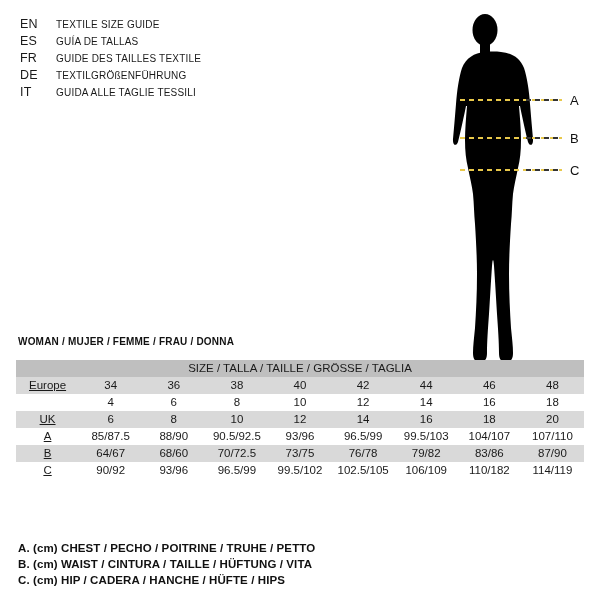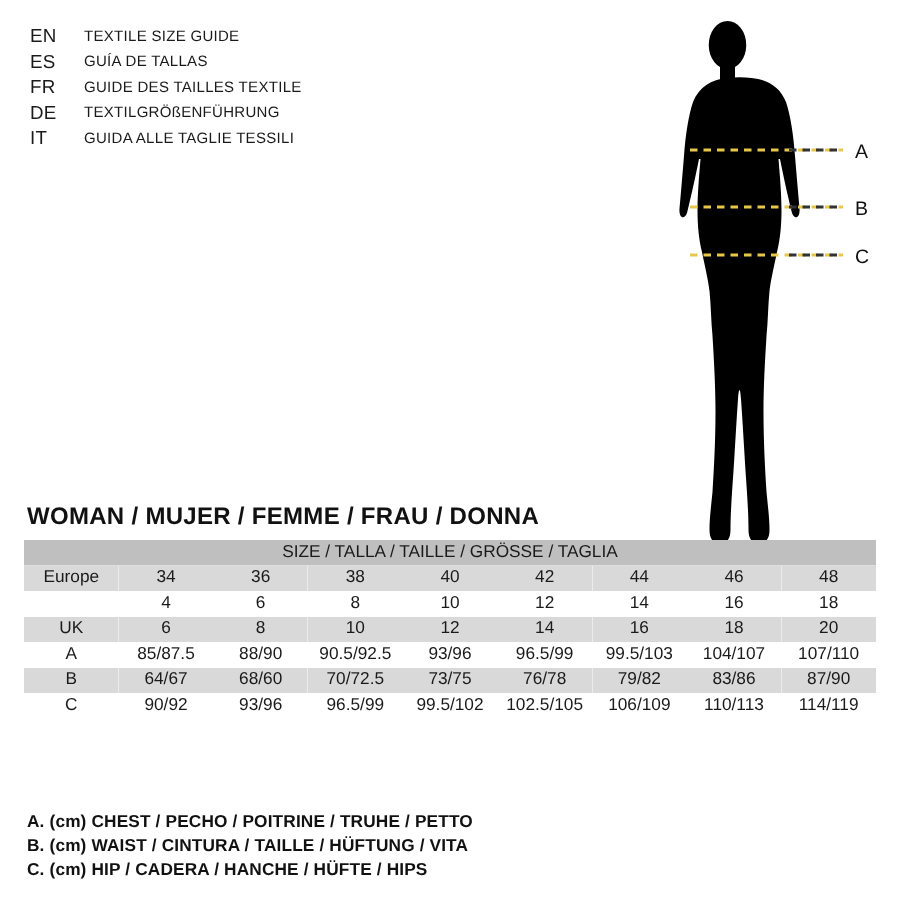--- a/index.html
+++ b/index.html
@@ -59,21 +59,21 @@
   }
   .figure-wrap svg {
     display: block;
   }
 
   
   .woman-label {
     position: absolute;
     left: 18px;
     top: 336px;
-    font-size: 16px;
+    font-size: 10px;
     font-weight: bold;
     letter-spacing: 0.2px;
     color: #111;
   }
 
   
   .table-wrap {
     position: absolute;
     left: 16px;
     top: 360px;
@@ -101,20 +101,21 @@
     padding-left: 6px;
     font-size: 11.5px;
     font-weight: normal;
   }
   .row-grey td { background: #d9d9d9; }
   .row-white td { background: #ffffff; }
   td.label-col {
     text-align: left;
     padding-left: 6px;
     width: 88px;
+    text-decoration: underline;
   }
 
   
   .footnotes {
     position: absolute;
     left: 18px;
     top: 540px;
     width: 560px;
   }
   .footnote {
@@ -294,21 +295,21 @@
         </tr>
 
         <tr class="row-white">
           <td class="label-col">C</td>
           <td>90/92</td>
           <td>93/96</td>
           <td>96.5/99</td>
           <td>99.5/102</td>
           <td>102.5/105</td>
           <td>106/109</td>
-          <td>110/113</td>
+          <td>110/182</td>
           <td>114/119</td>
         </tr>
       </tbody>
     </table>
   </div>
 
   <div class="footnotes">
     <div class="footnote">A. (cm) CHEST / PECHO / POITRINE / TRUHE / PETTO</div>
     <div class="footnote">B. (cm) WAIST / CINTURA / TAILLE / HÜFTUNG / VITA</div>
     <div class="footnote">C. (cm) HIP / CADERA / HANCHE / HÜFTE / HIPS</div>

